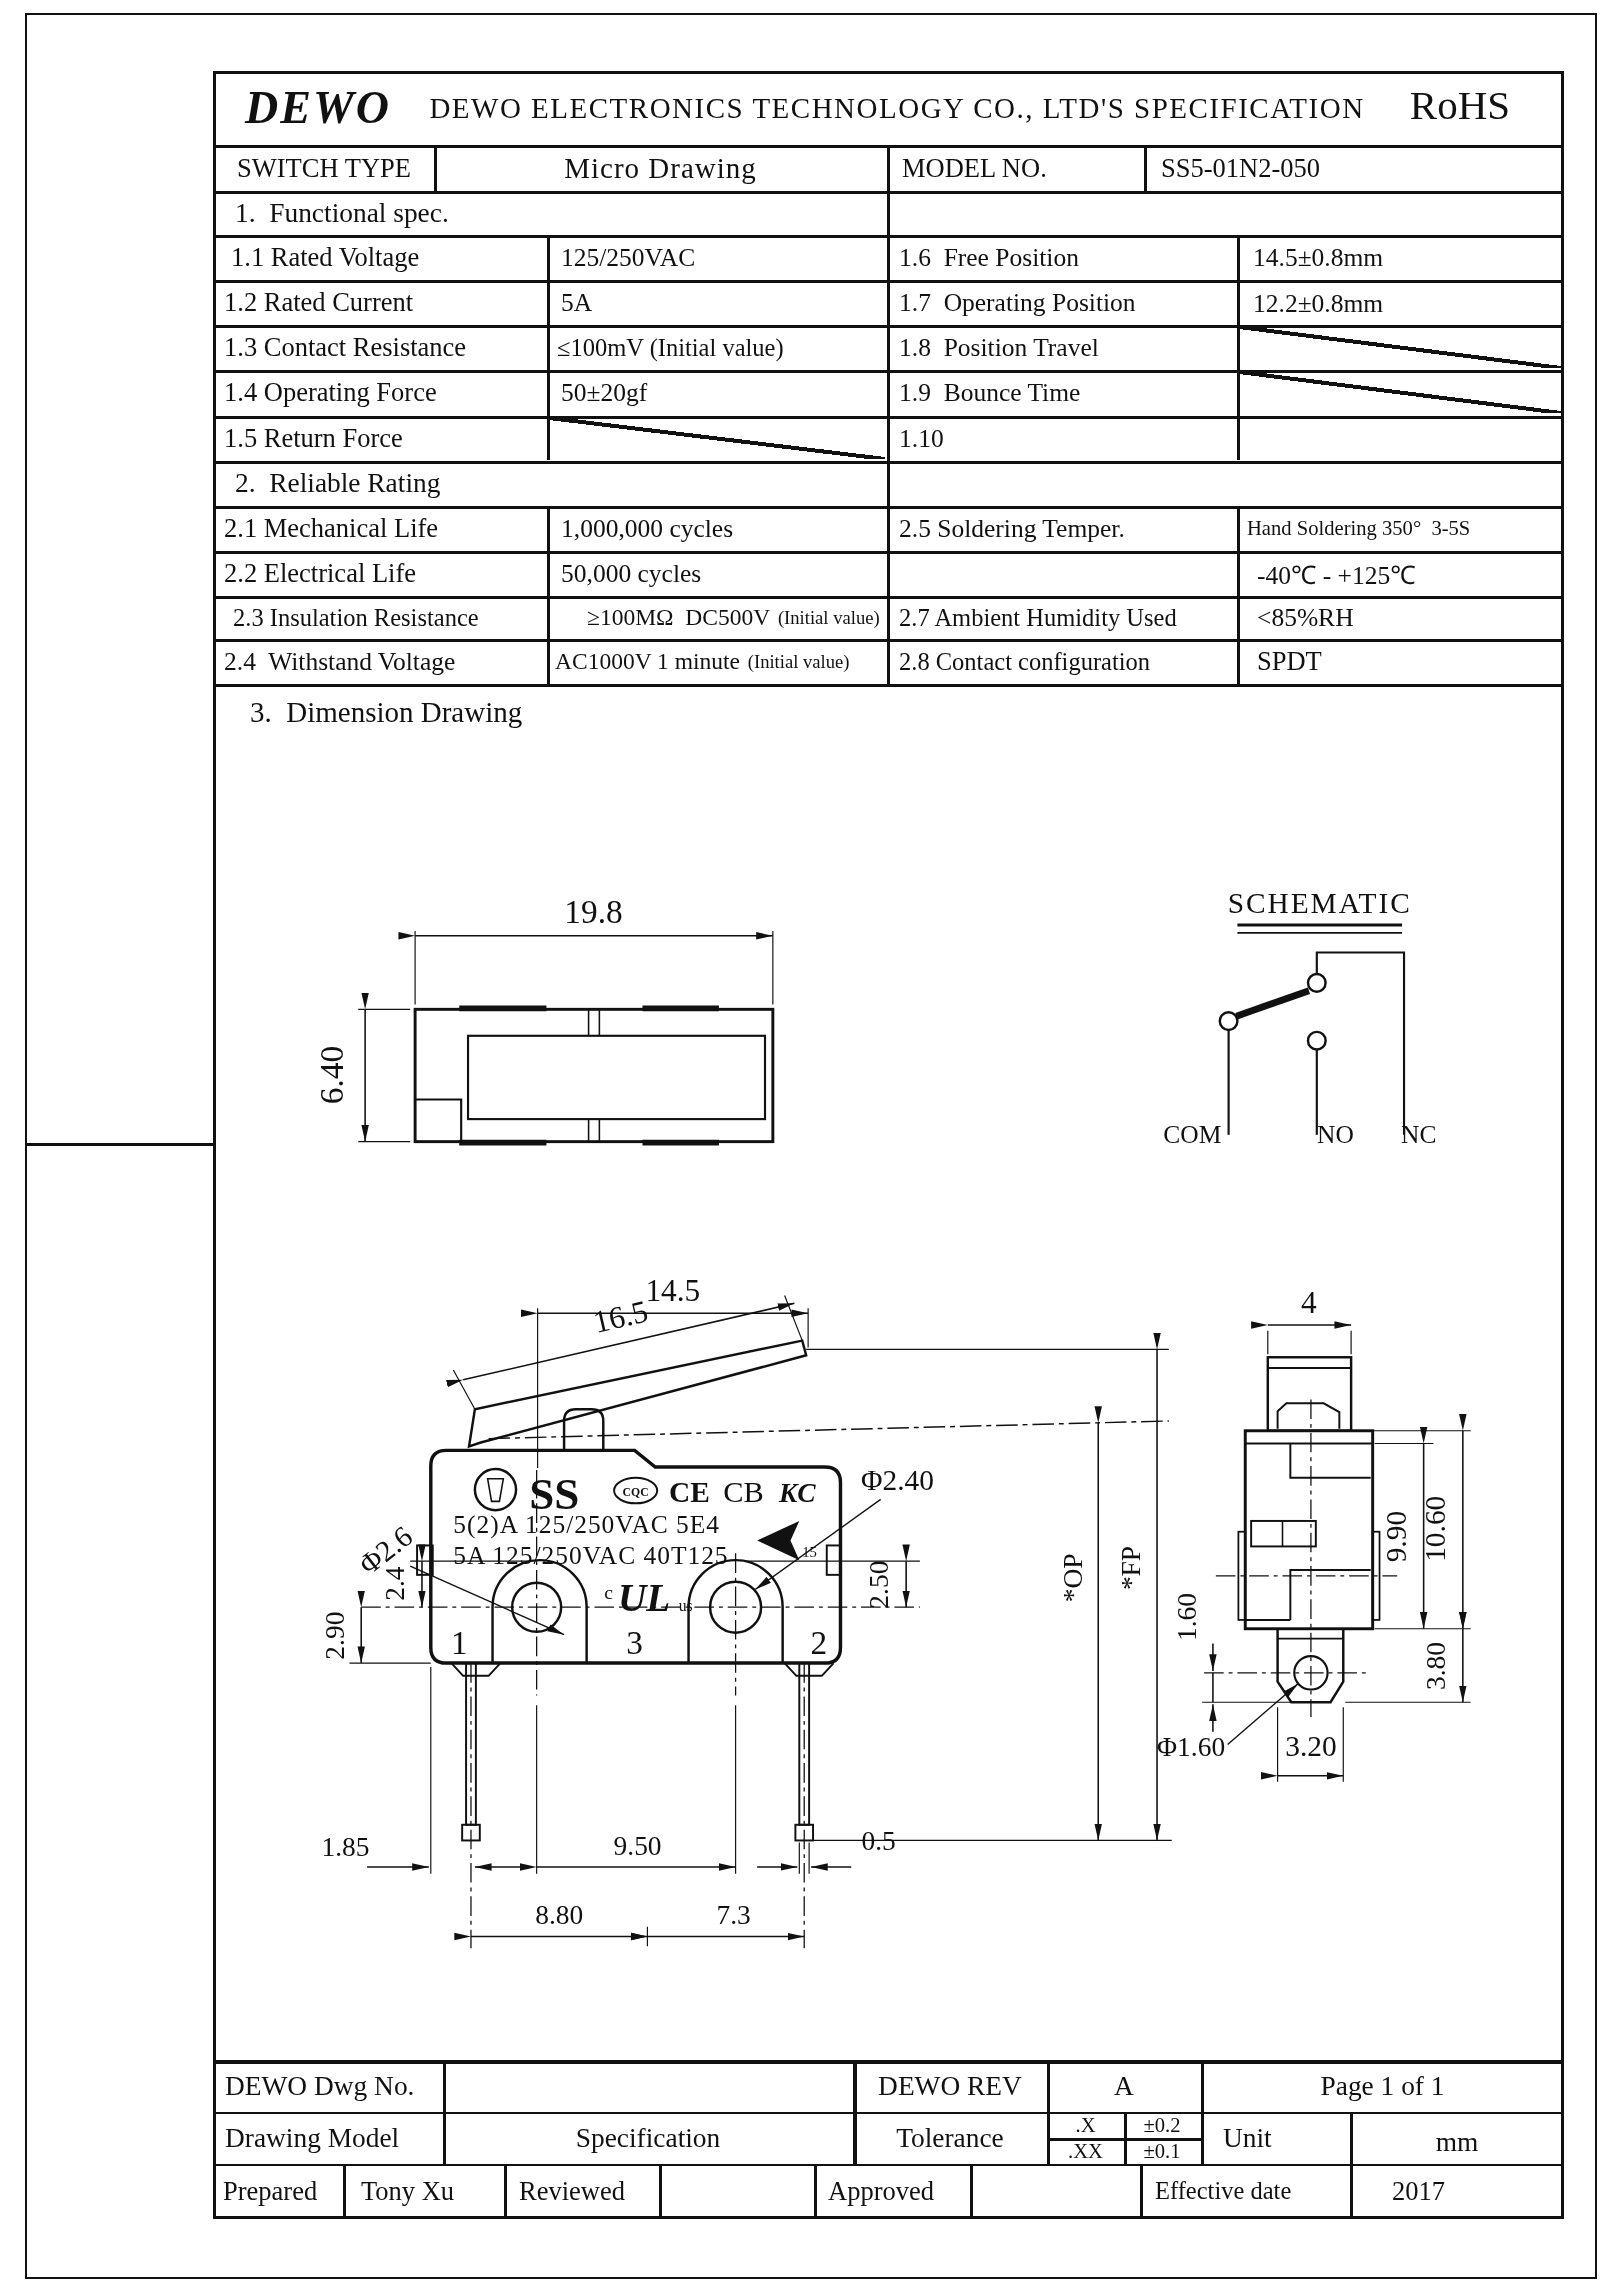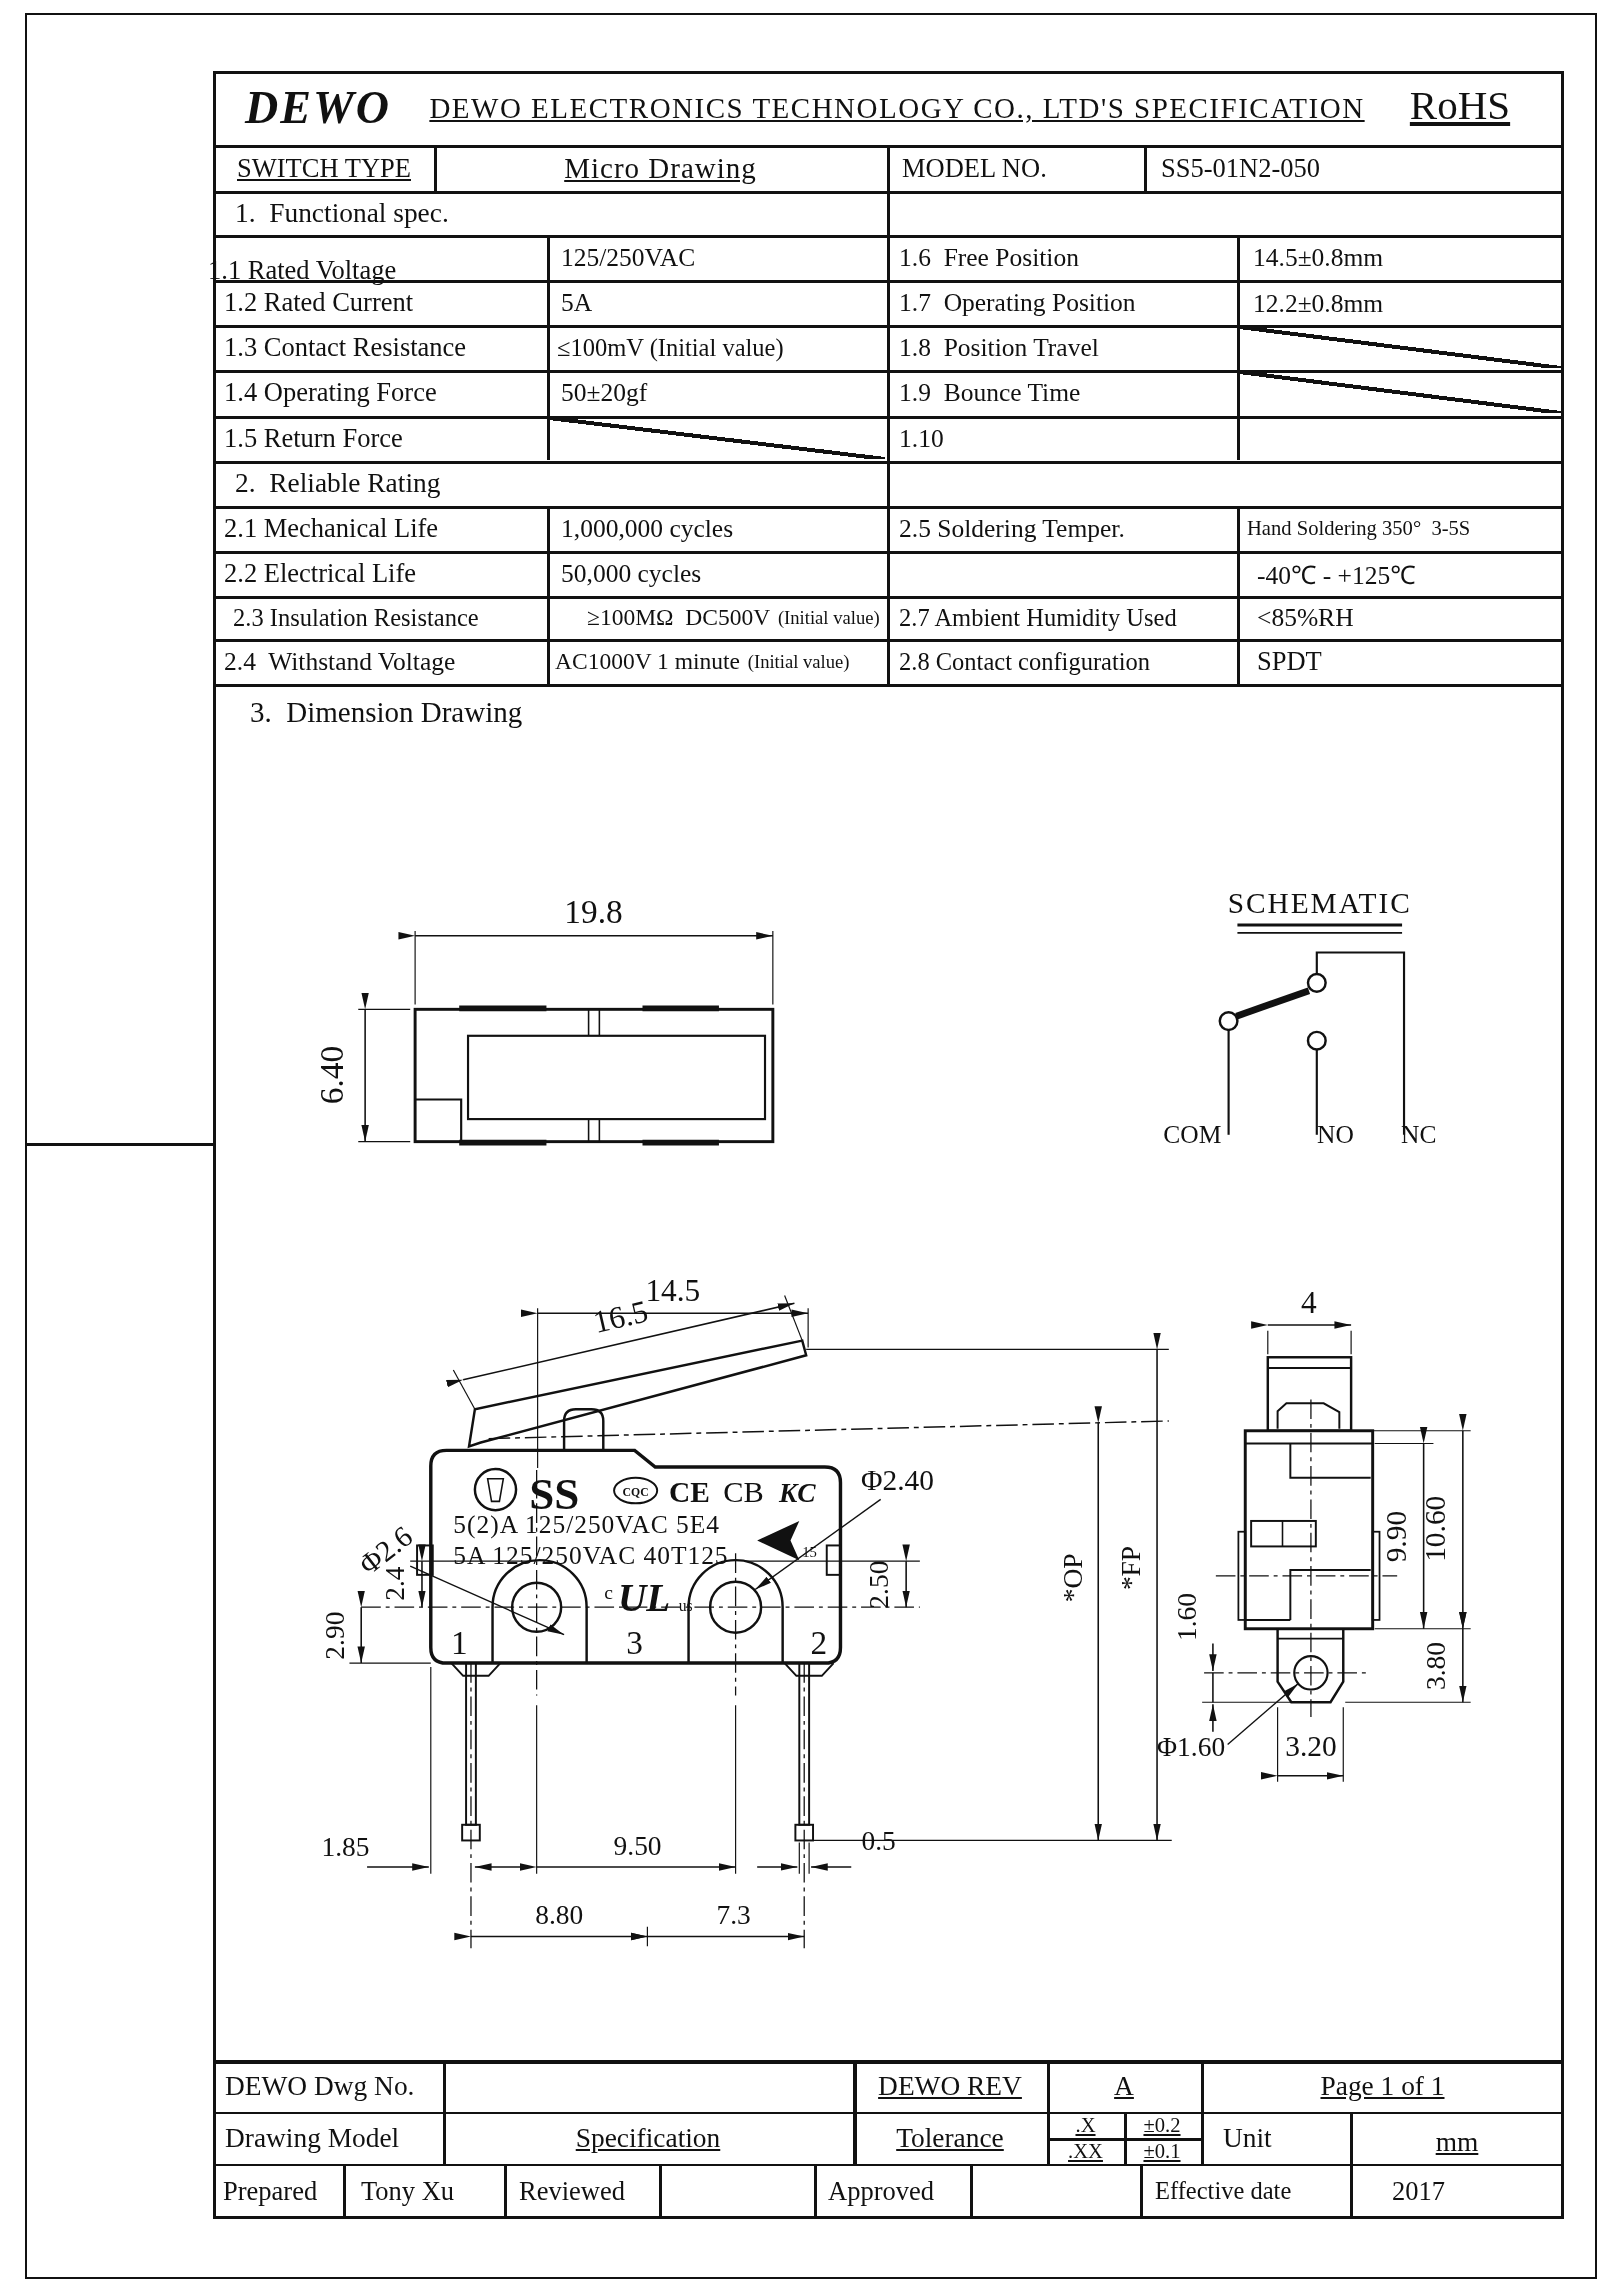--- a/index.html
+++ b/index.html
@@ -3,21 +3,21 @@
 <meta charset="utf-8">
 <style>
   html,body{margin:0;padding:0;background:#e8e8e8;}
   .page{position:relative;width:1621px;height:2293px;background:#fff;font-family:"Liberation Serif",serif;color:#111;overflow:hidden;}
   .abs{position:absolute;}
   .outer-border{position:absolute;left:24.5px;top:12.7px;width:1572px;height:2266px;border:2.9px solid #111;box-sizing:border-box;}
   .frame{position:absolute;left:213px;top:71px;width:1351px;height:2148px;border:3.9px solid #111;box-sizing:border-box;}
   .hl{position:absolute;background:#111;height:2.9px;}
   .vl{position:absolute;background:#111;width:2.9px;}
   .t{position:absolute;display:flex;align-items:center;white-space:pre;color:#111;}
-  .ctr{justify-content:center;text-align:center;text-decoration:underline;}
+  .ctr{justify-content:center;text-align:center;}
   .slash{background-image:linear-gradient(to top right,transparent calc(50% - 2px),#111 calc(50% - 2px),#111 calc(50% + 2px),transparent calc(50% + 2px));}
   .logo{font-style:italic;font-weight:bold;font-size:46px;letter-spacing:2px;}
   .title{font-size:29px;letter-spacing:1.5px;}
   .rohs{font-size:41px;}
   .f27{font-size:26.5px;} .f26{font-size:25.5px;} .f25{font-size:24.5px;} .f30{font-size:29px;}
   .f28{font-size:27.4px;} .f24{font-size:23.5px;} .f21{font-size:20.6px;}
   .note{font-size:18.6px;margin-left:7.8px;}
   svg text{font-family:"Liberation Serif",serif;fill:#111;stroke:none;}
   .ln{stroke:#111;fill:none;}
 </style>
@@ -54,21 +54,21 @@
   <div class="vl" style="left:1237px;top:235px;height:225px;"></div>
   <div class="vl" style="left:1237px;top:506px;height:178px;"></div>
 
   <div class="t f27 ctr" style="left:213px;top:145px;width:222px;height:46px;">SWITCH TYPE</div>
   <div class="t f30 ctr" style="left:434px;top:145px;width:453px;height:46px;letter-spacing:1px;">Micro Drawing</div>
   <div class="t f27" style="left:902px;top:145px;width:235px;height:46px;">MODEL NO.</div>
   <div class="t f27" style="left:1161px;top:145px;width:392px;height:46px;">SS5-01N2-050</div>
 
   <div class="t f28" style="left:235px;top:191px;width:627px;height:44px;">1.  Functional spec.</div>
 
-  <div class="t f27" style="left:208px;top:235px;width:316px;height:45px;margin-top:13px;">1.1 Rated Voltage</div>
+  <div class="t f27" style="left:231px;top:235px;width:316px;height:45px;">1.1 Rated Voltage</div>
   <div class="t f26" style="left:561px;top:235px;width:320px;height:45px;">125/250VAC</div>
   <div class="t f27" style="left:224px;top:280px;width:316px;height:45px;">1.2 Rated Current</div>
   <div class="t f26" style="left:561px;top:280px;width:320px;height:45px;">5A</div>
   <div class="t f27" style="left:224px;top:325px;width:316px;height:45px;">1.3 Contact Resistance</div>
   <div class="t f25" style="left:557px;top:325px;width:323px;height:45px;">≤100mV (Initial value)</div>
   <div class="t f27" style="left:224px;top:370px;width:316px;height:45px;">1.4 Operating Force</div>
   <div class="t f26" style="left:561px;top:370px;width:320px;height:45px;">50±20gf</div>
   <div class="t f27" style="left:224px;top:416px;width:316px;height:45px;">1.5 Return Force</div>
   <div class="abs slash" style="left:549px;top:418px;width:336px;height:41px;"></div>
 

